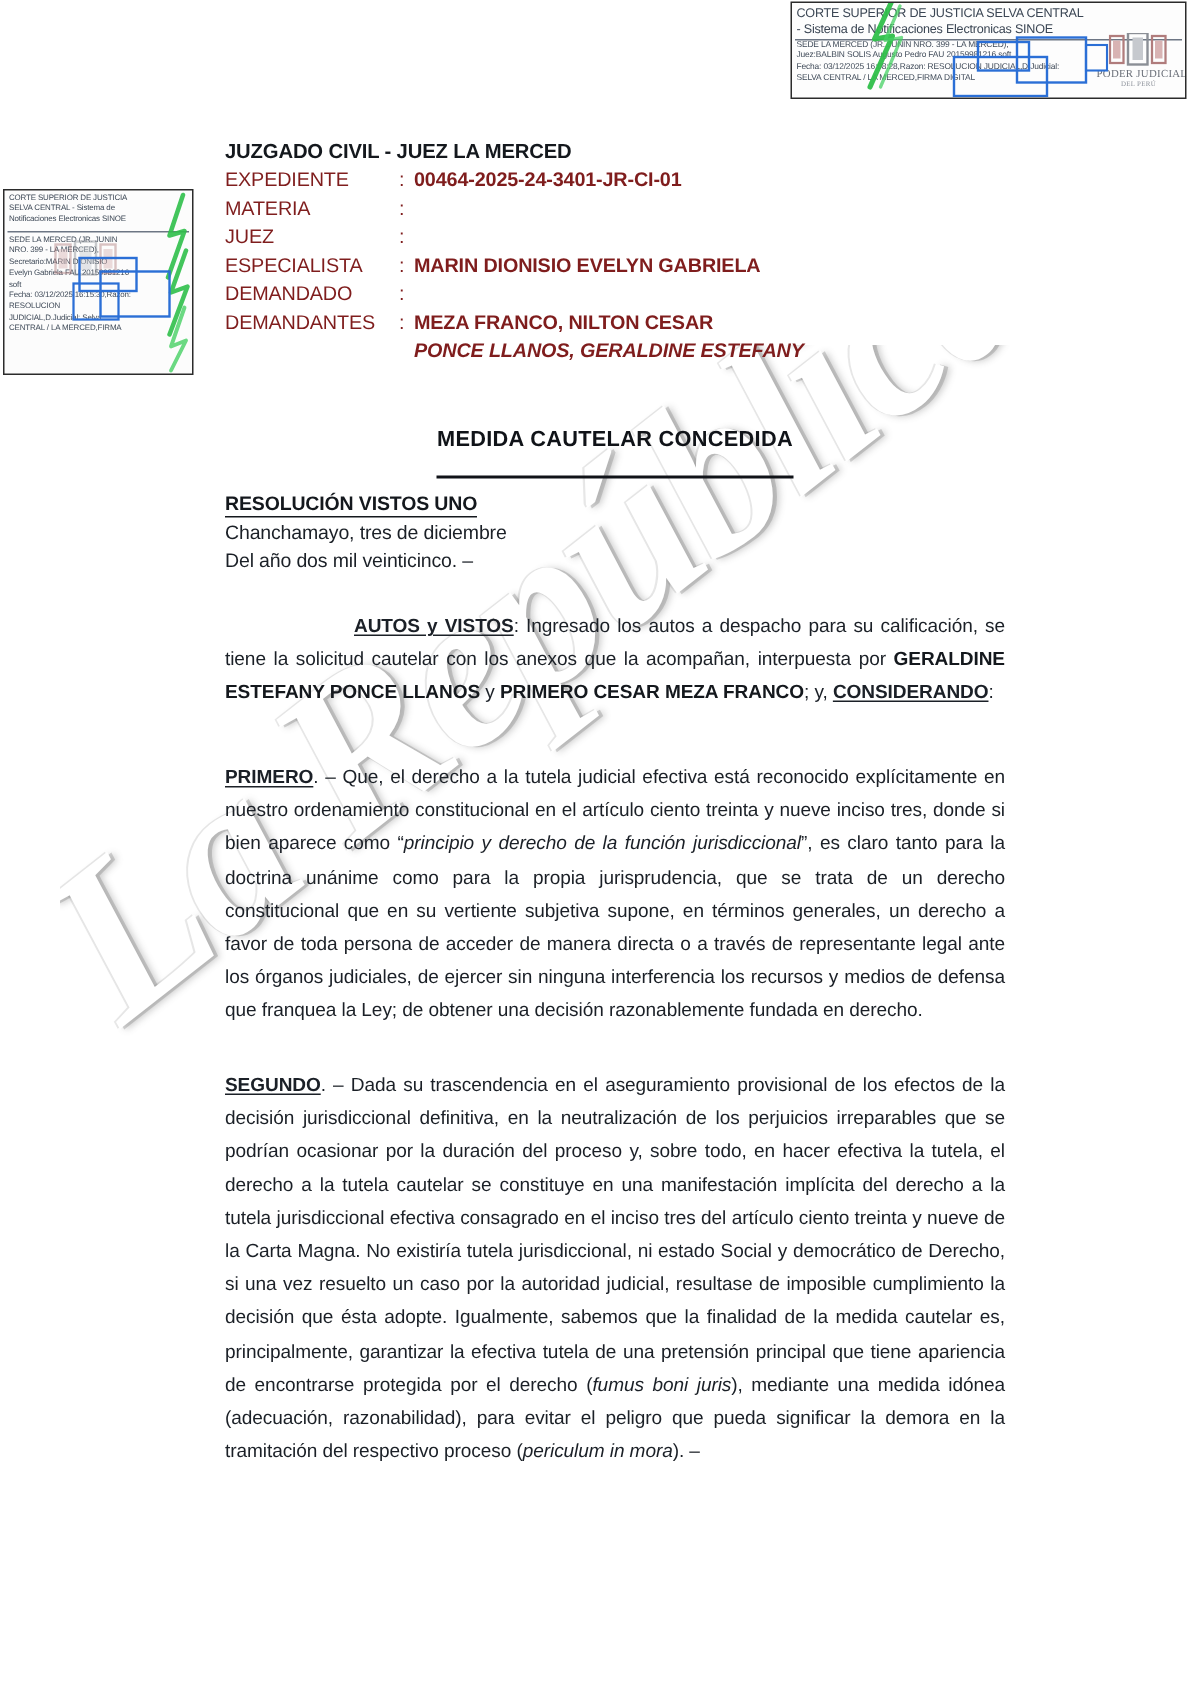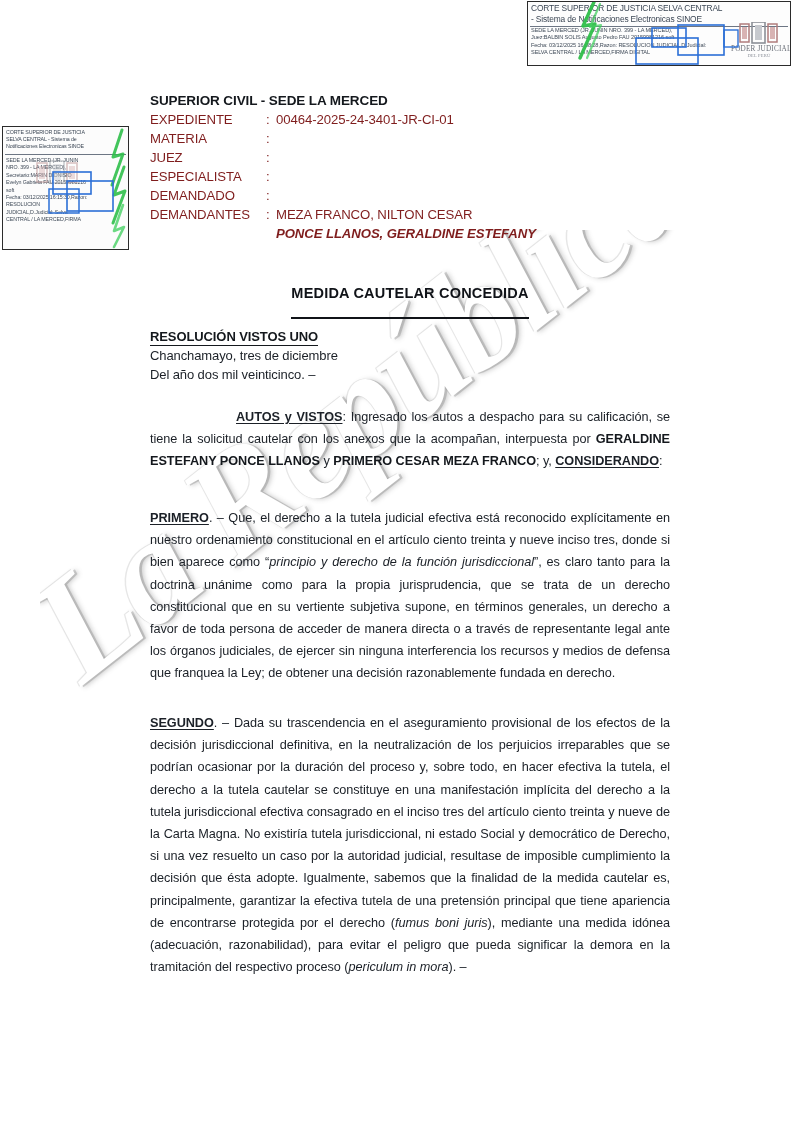--- a/index.html
+++ b/index.html
@@ -246,21 +246,21 @@
   }
   .caption-row .cap-label {
     width: 116px;
     flex: 0 0 116px;
   }
   .caption-row .cap-colon {
     width: 10px;
     flex: 0 0 10px;
   }
   .caption-row .cap-value {
-    font-weight: normal;
+    font-weight: bold;
     flex: 1;
   }
   .caption-row.continuation .cap-value {
     font-weight: bold;
     font-style: italic;
   }
 
   .doc-heading {
     position: absolute;
     left: 150px;
@@ -410,41 +410,42 @@
     <svg class="blue-boxes-l" viewBox="0 0 125 122">
       <rect x="50" y="45" width="38" height="22" fill="none" stroke="#2b6fd6" stroke-width="1.6"></rect>
       <rect x="64" y="54" width="46" height="30" fill="none" stroke="#2b6fd6" stroke-width="1.6"></rect>
       <rect x="46" y="62" width="30" height="24" fill="none" stroke="#2b6fd6" stroke-width="1.5"></rect>
     </svg>
   </div>
 
   <div id="doc">
 
     <div class="caption-block">
-      <div class="caption-title">SUPERIOR CIVIL - SEDE LA MERCED</div>
+      <div class="caption-title">JUZGADO CIVIL - JUEZ LA MERCED</div>
 
       <div class="caption-row">
         <div class="cap-label">EXPEDIENTE</div>
         <div class="cap-colon">:</div>
         <div class="cap-value">00464-2025-24-3401-JR-CI-01</div>
       </div>
 
       <div class="caption-row">
         <div class="cap-label">MATERIA</div>
         <div class="cap-colon">:</div>
       </div>
 
       <div class="caption-row">
         <div class="cap-label">JUEZ</div>
         <div class="cap-colon">:</div>
       </div>
 
       <div class="caption-row">
         <div class="cap-label">ESPECIALISTA</div>
         <div class="cap-colon">:</div>
+        <div class="cap-value">MARIN DIONISIO EVELYN GABRIELA</div>
       </div>
 
       <div class="caption-row">
         <div class="cap-label">DEMANDADO</div>
         <div class="cap-colon">:</div>
       </div>
 
       <div class="caption-row">
         <div class="cap-label">DEMANDANTES</div>
         <div class="cap-colon">:</div>

